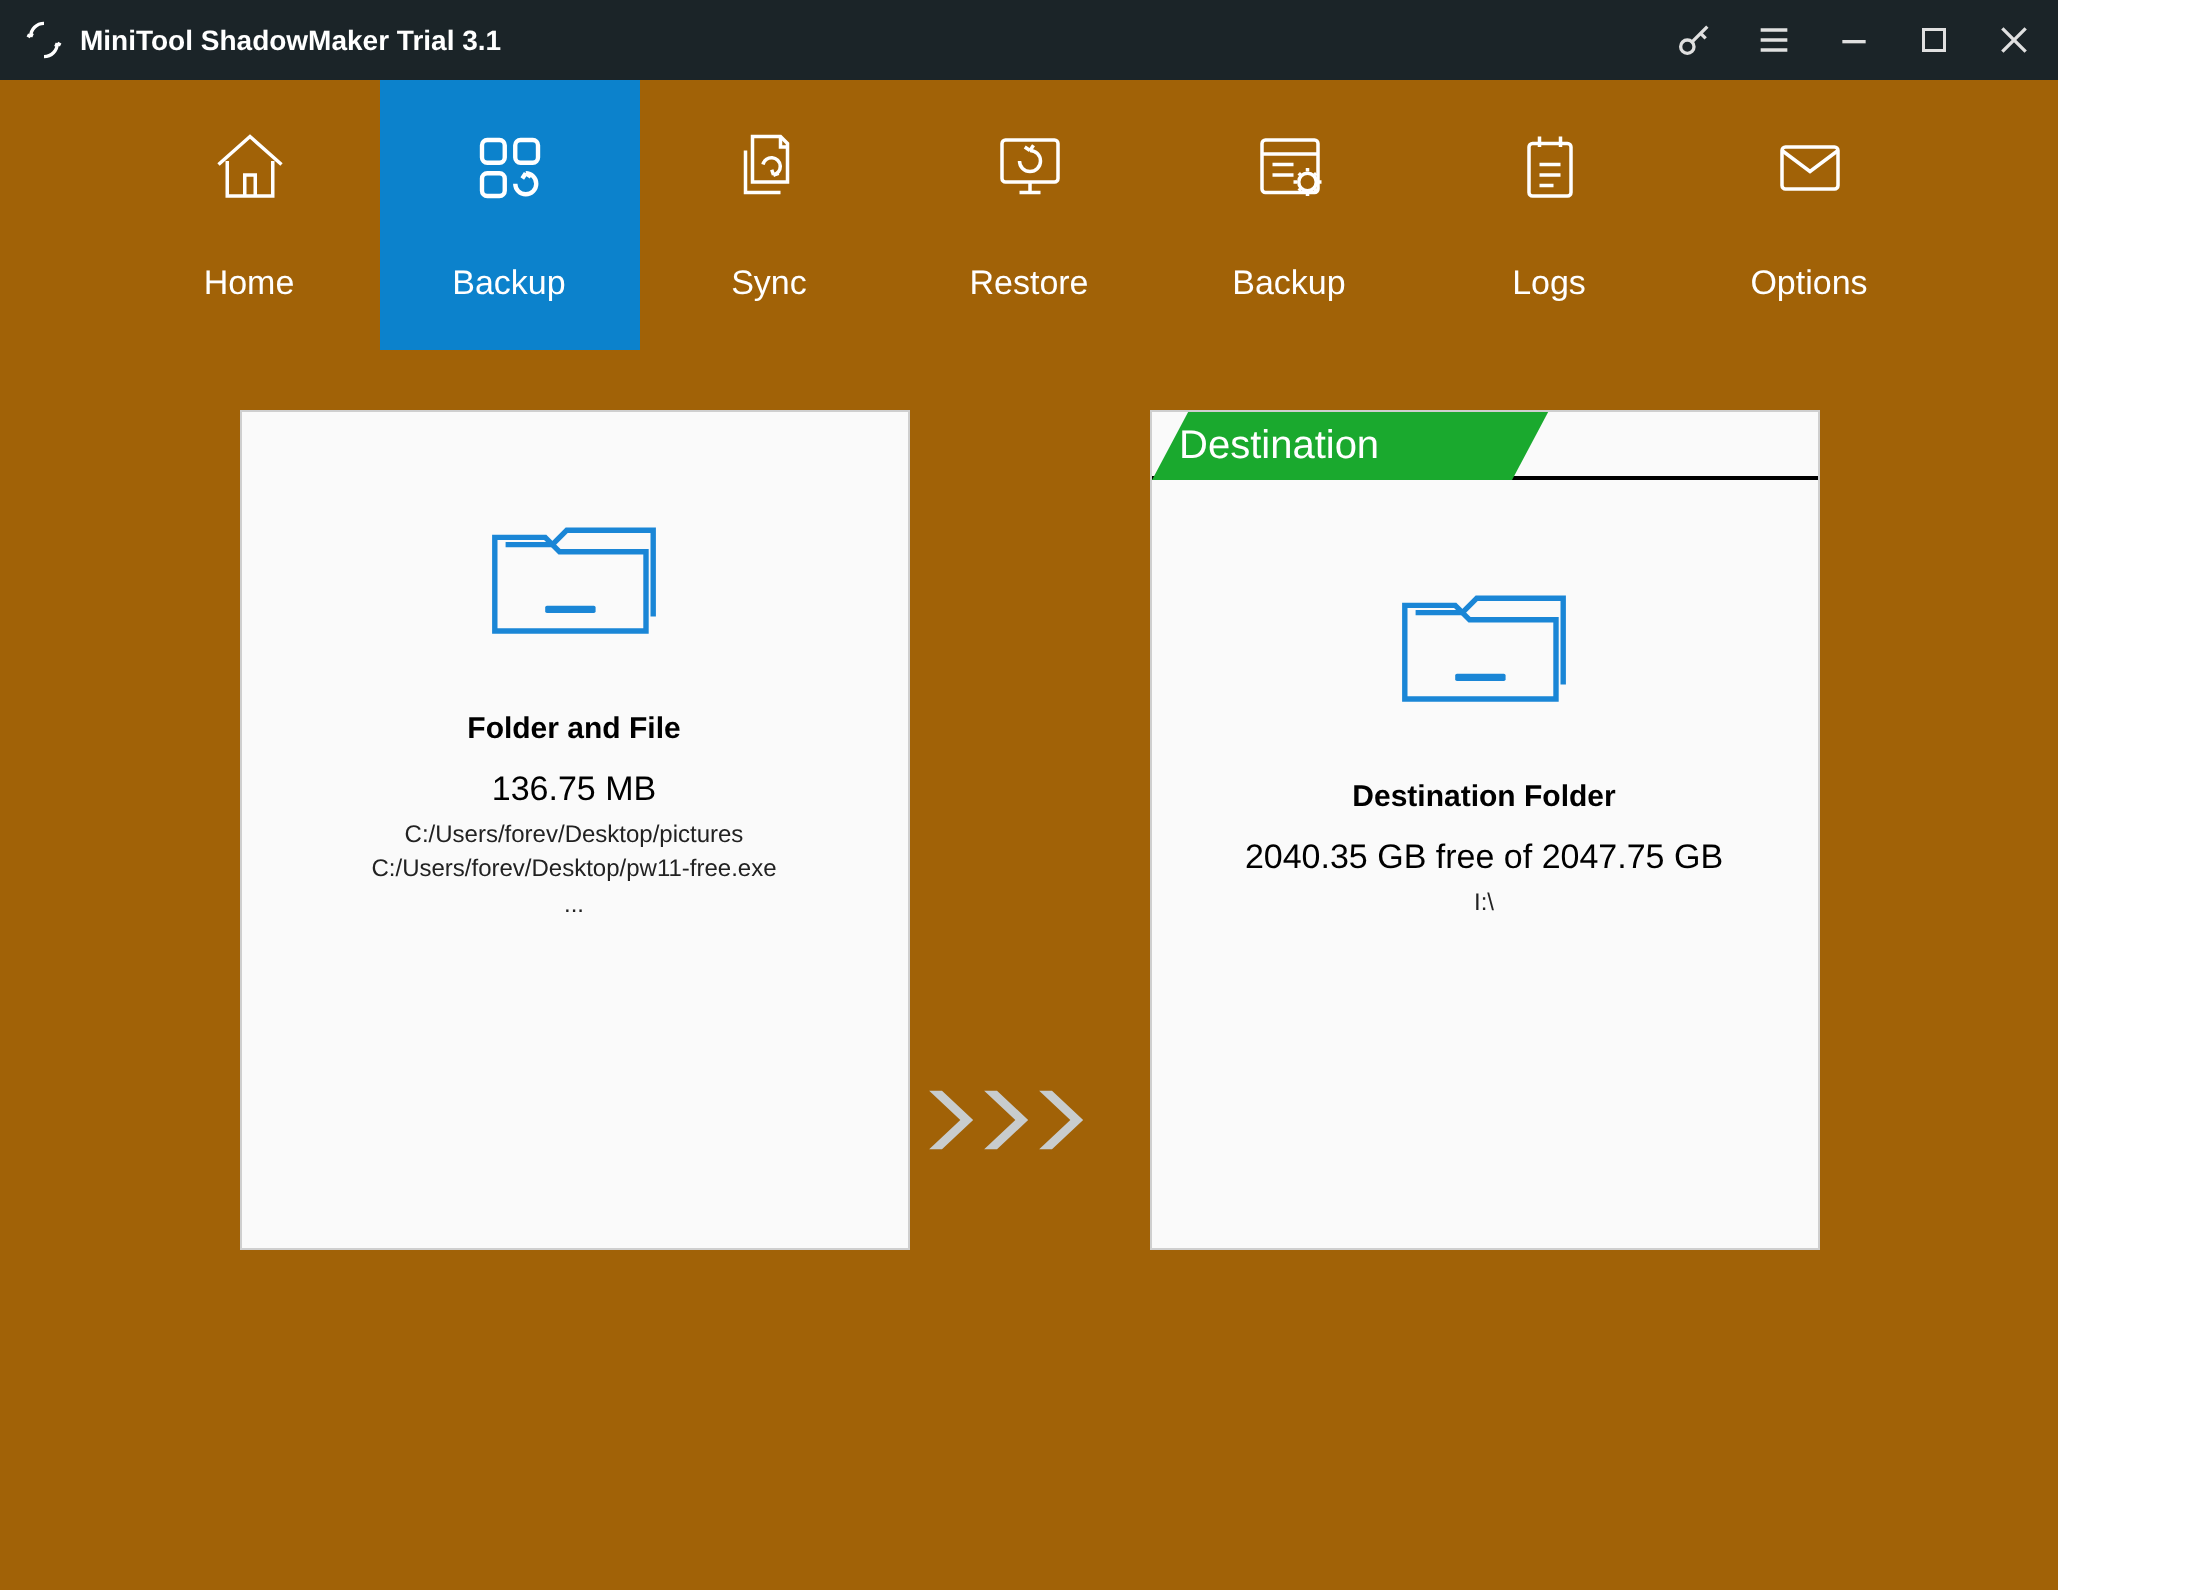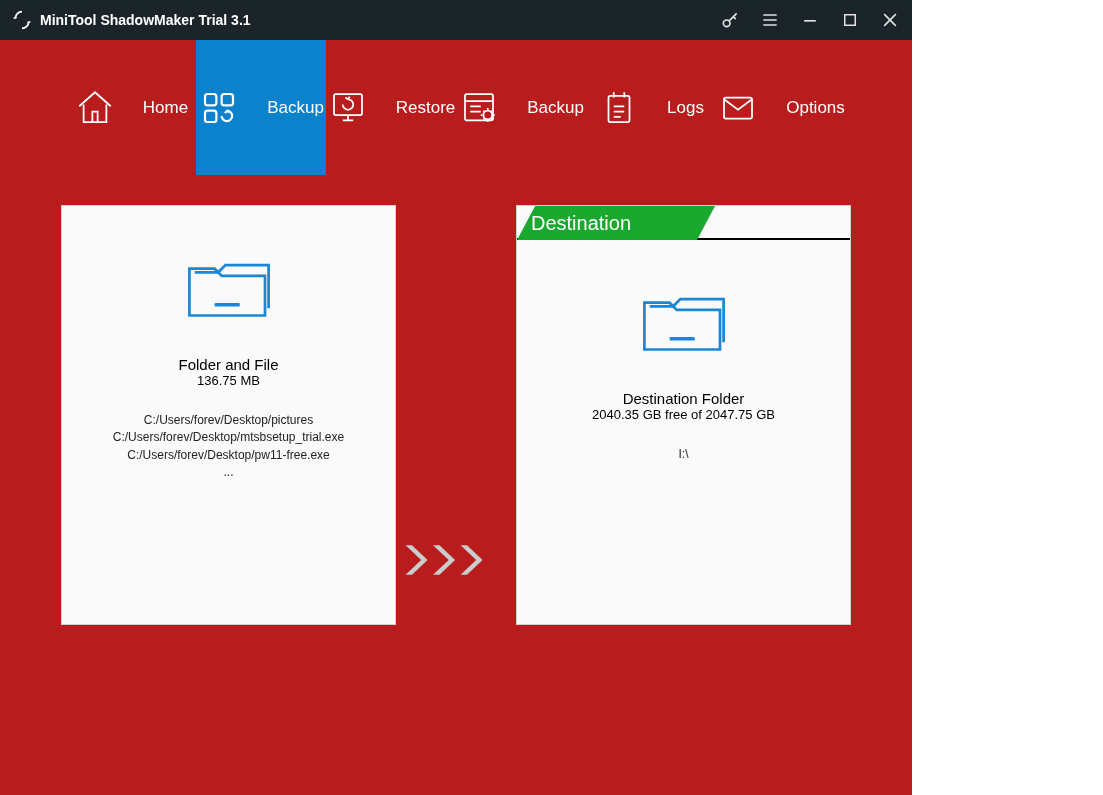--- a/index.html
+++ b/index.html
@@ -1,46 +1,46 @@
 <!DOCTYPE html>
 <html><head>
 <meta charset="utf-8">
 <style>
 * { margin:0; padding:0; box-sizing:border-box; font-family:"Segoe UI",Arial,sans-serif; }
 body { background:#fff; width:1103px; height:795px; overflow:hidden; }
-.app { width:912px; height:795px; background:#b91c1c; display:flex; flex-direction:column; }
+.app { width:1029px; height:795px; background:#a16207; display:flex; flex-direction:column; }
 
 
 .titlebar { height:40px; background:#1b2428; display:flex; align-items:center; color:#fff; padding:0 12px; }
 .titlebar .logo-icon { width:20px; height:20px; margin-right:8px; }
 .titlebar .title { font-size:14px; font-weight:600; }
 .titlebar .right { margin-left:auto; display:flex; align-items:center; gap:20px; }
 .titlebar .tb-icon { width:20px; height:20px; display:flex; align-items:center; justify-content:center; cursor:pointer; }
 .titlebar .tb-icon svg { stroke:#e0e0e0; fill:none; }
 
 
 .navtabs { height:135px; display:flex; justify-content:center; gap:0; padding:0; }
-.navtab { width:130px; display:flex; flex-direction:row; align-items:center; justify-content:center; gap:27px; color:#fff; cursor:pointer; }
+.navtab { width:130px; display:flex; flex-direction:column; align-items:center; justify-content:center; gap:27px; color:#fff; cursor:pointer; }
 .navtab.active { background:#0c82cc;justify-content:center; }
 .navtab .nt-icon { width:42px; height:42px; display:flex; align-items:center; justify-content:center; }
 .navtab .nt-label { font-size:17px; }
 
 
 .main { flex:1; display:flex; flex-direction:column; padding:30px 55px 20px; }
 .cards-row { flex:1; display:flex; align-items:flex-start; justify-content:center; }
 .card { width:335px; height:420px; background:#fafafa; border:1px solid #cfcfcf; display:flex; flex-direction:column; }
 .card .card-header { height:34px; position:relative; overflow:hidden; }
 .card .card-header .hdr-fill { position:absolute; left:0; top:0; height:34px; width:180px; background:#1aa92e; transform:skewX(-28deg); transform-origin:bottom left;}
 .card .card-header .hdr-label { position:absolute; left:14px; top:0; line-height:34px; color:#fff; font-size:20px; }
 .card .card-header .hdr-line { position:absolute; left:0; right:0; top:0; height:34px; border-bottom:2px solid #000; }
 .card .card-body { flex:1; display:flex; flex-direction:column; align-items:center; padding:45px 16px 10px; text-align:center; color:#000; }
 .folder-icon { width:90px; height:75px; margin-bottom:30px; }
 
-.card-title { font-size:15px; font-weight:400; }
-.card-sub   { font-size:13px; margin-bottom:24px; }
+.card-title { font-size:15px; font-weight:700; margin-bottom:12px; }
+.card-sub   { font-size:17px; margin-bottom:4px; }
 .card-list  { font-size:12px; line-height:1.45; color:#222; }
 .card-list div { white-space:nowrap; }
 
 .arrows { width:120px; display:flex; align-items:center; justify-content:center; align-self:center; margin-top:140px; }
 .arrows svg { fill:#c8cccd; }
 
 
 .bottom { height:60px; display:flex; align-items:center; gap:20px; }
 .btn { height:38px; padding:0 22px; min-width:115px; background:transparent; border:1px solid #5b6468; color:#e6e6e6; font-size:14px; display:flex; align-items:center; justify-content:center; cursor:pointer; }
 .spacer { flex:1; }
@@ -115,20 +115,32 @@
               <path d="M-6 0 A6 6 0 1 0 0 -6"></path>
               <path d="M0 -6 l-2 3 M0 -6 l3 2"></path>
             </g>
           </svg>
       </span>
       <span class="nt-label">Backup</span>
     </div>
     <div class="navtab">
       <span class="nt-icon">
         <svg viewBox="0 0 48 48" width="42" height="42" fill="none" stroke="#fff" stroke-width="2">
+            <path d="M14 6h16l4 4v22H14z"></path>
+            <path d="M30 6v6h4"></path>
+            <path d="M10 14v24h20"></path>
+            <path d="M20 22 A5 5 0 1 1 26 28"></path>
+            <path d="M26 28 l3 -1 M26 28 l-1 -3"></path>
+          </svg>
+      </span>
+      <span class="nt-label">Sync</span>
+    </div>
+    <div class="navtab">
+      <span class="nt-icon">
+        <svg viewBox="0 0 48 48" width="42" height="42" fill="none" stroke="#fff" stroke-width="2">
             <rect x="8" y="8" width="32" height="24" rx="2"></rect>
             <path d="M18 38h12M24 32v6"></path>
             <path d="M18 20 A6 6 0 1 0 24 14"></path>
             <path d="M24 14 l-3 -2 M24 14 l2 -3"></path>
           </svg>
       </span>
       <span class="nt-label">Restore</span>
     </div>
     <div class="navtab">
       <span class="nt-icon">
@@ -171,21 +183,20 @@
             <svg viewBox="0 0 100 80" width="90" height="75" fill="none" stroke="#1a86d6" stroke-width="3">
                 <path d="M6 18 V70 H90 V26 H42 L34 18 Z"></path>
                 <path d="M12 22 H38 L46 14 H94 V62"></path>
                 <rect x="34" y="56" width="28" height="4" fill="#1a86d6" stroke="none" rx="1"></rect>
               </svg>
           </span>
           <div class="card-title">Folder and File</div>
           <div class="card-sub">136.75 MB</div>
           <div class="card-list">
             <div>C:/Users/forev/Desktop/pictures</div>
-            <div>C:/Users/forev/Desktop/mtsbsetup_trial.exe</div>
             <div>C:/Users/forev/Desktop/pw11-free.exe</div>
             <div>...</div>
           </div>
         </div>
       </div>
 
       <div class="arrows">
         <svg viewBox="0 0 120 40" width="110" height="40">
           <path d="M5 4 L22 20 L5 36 L12 36 L29 20 L12 4 Z"></path>
           <path d="M35 4 L52 20 L35 36 L42 36 L59 20 L42 4 Z"></path>

